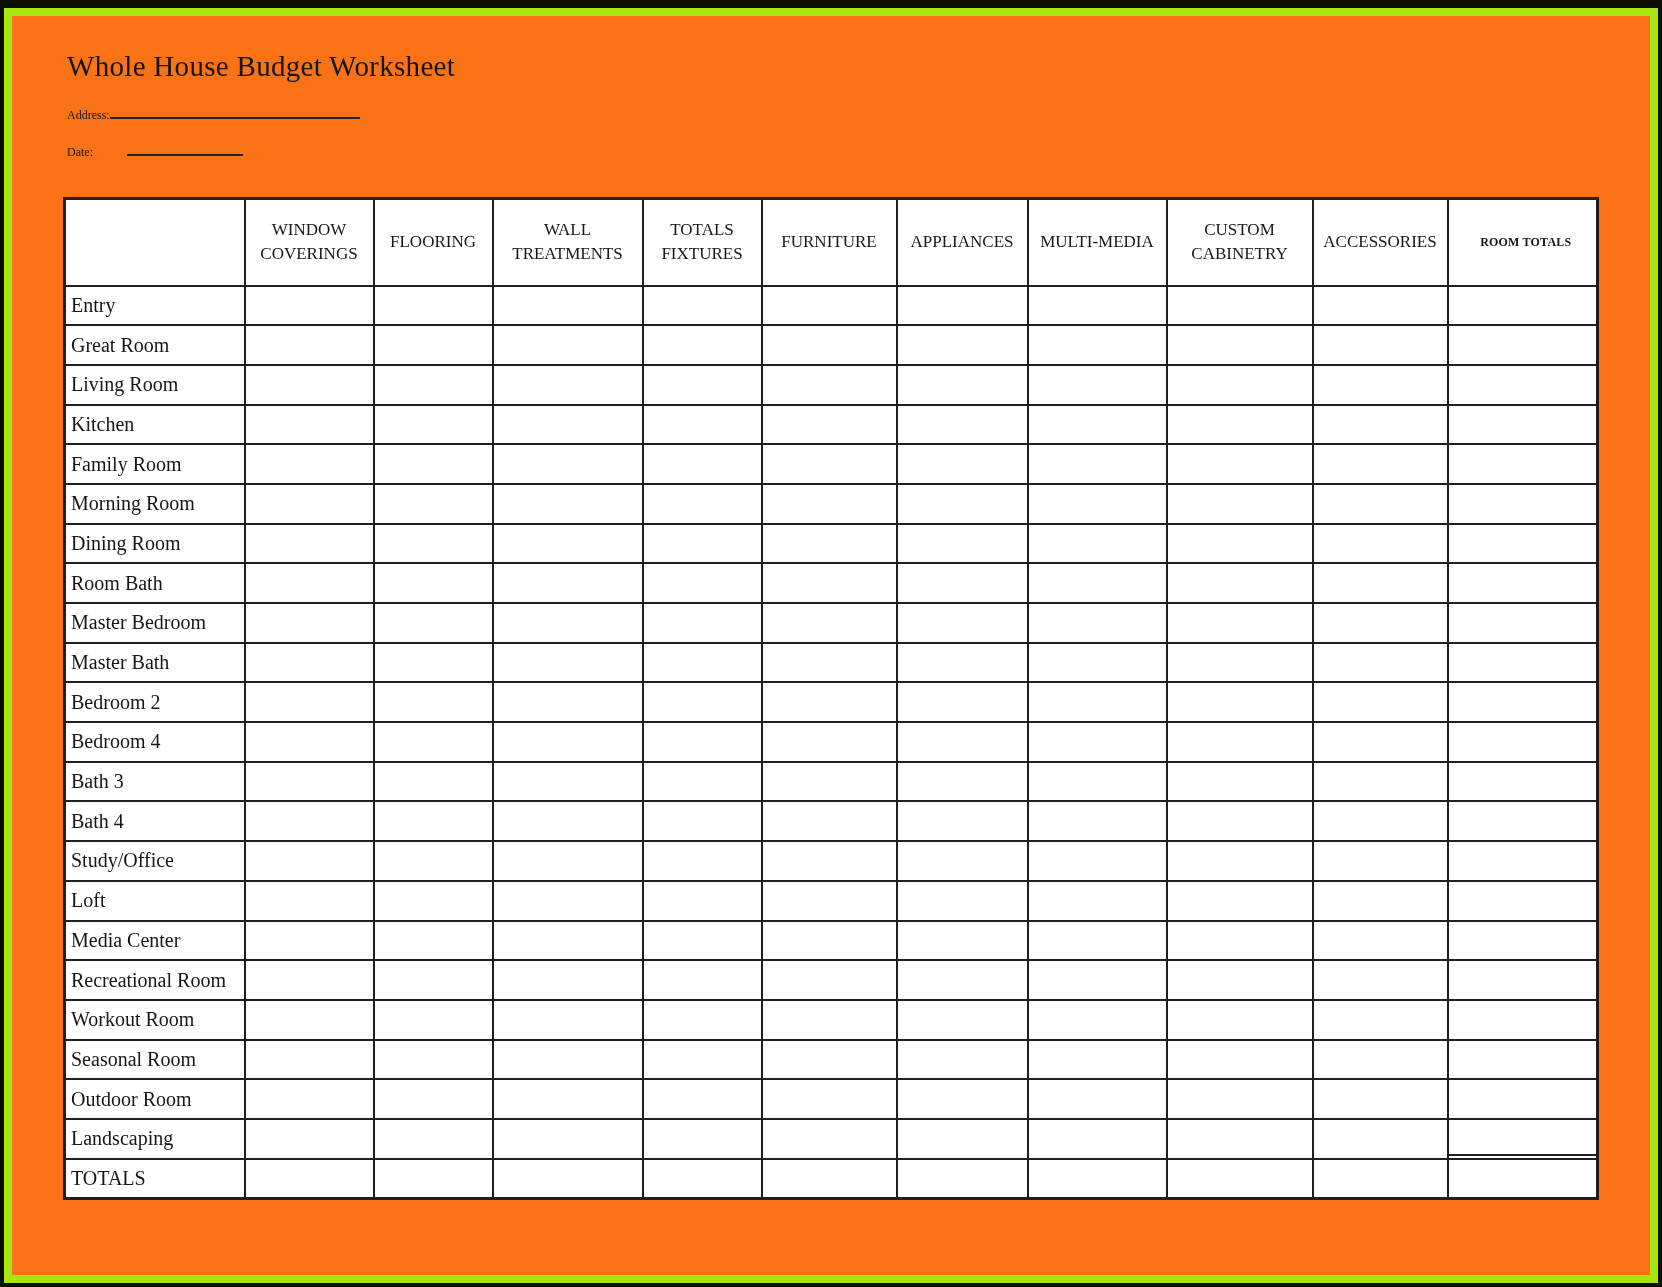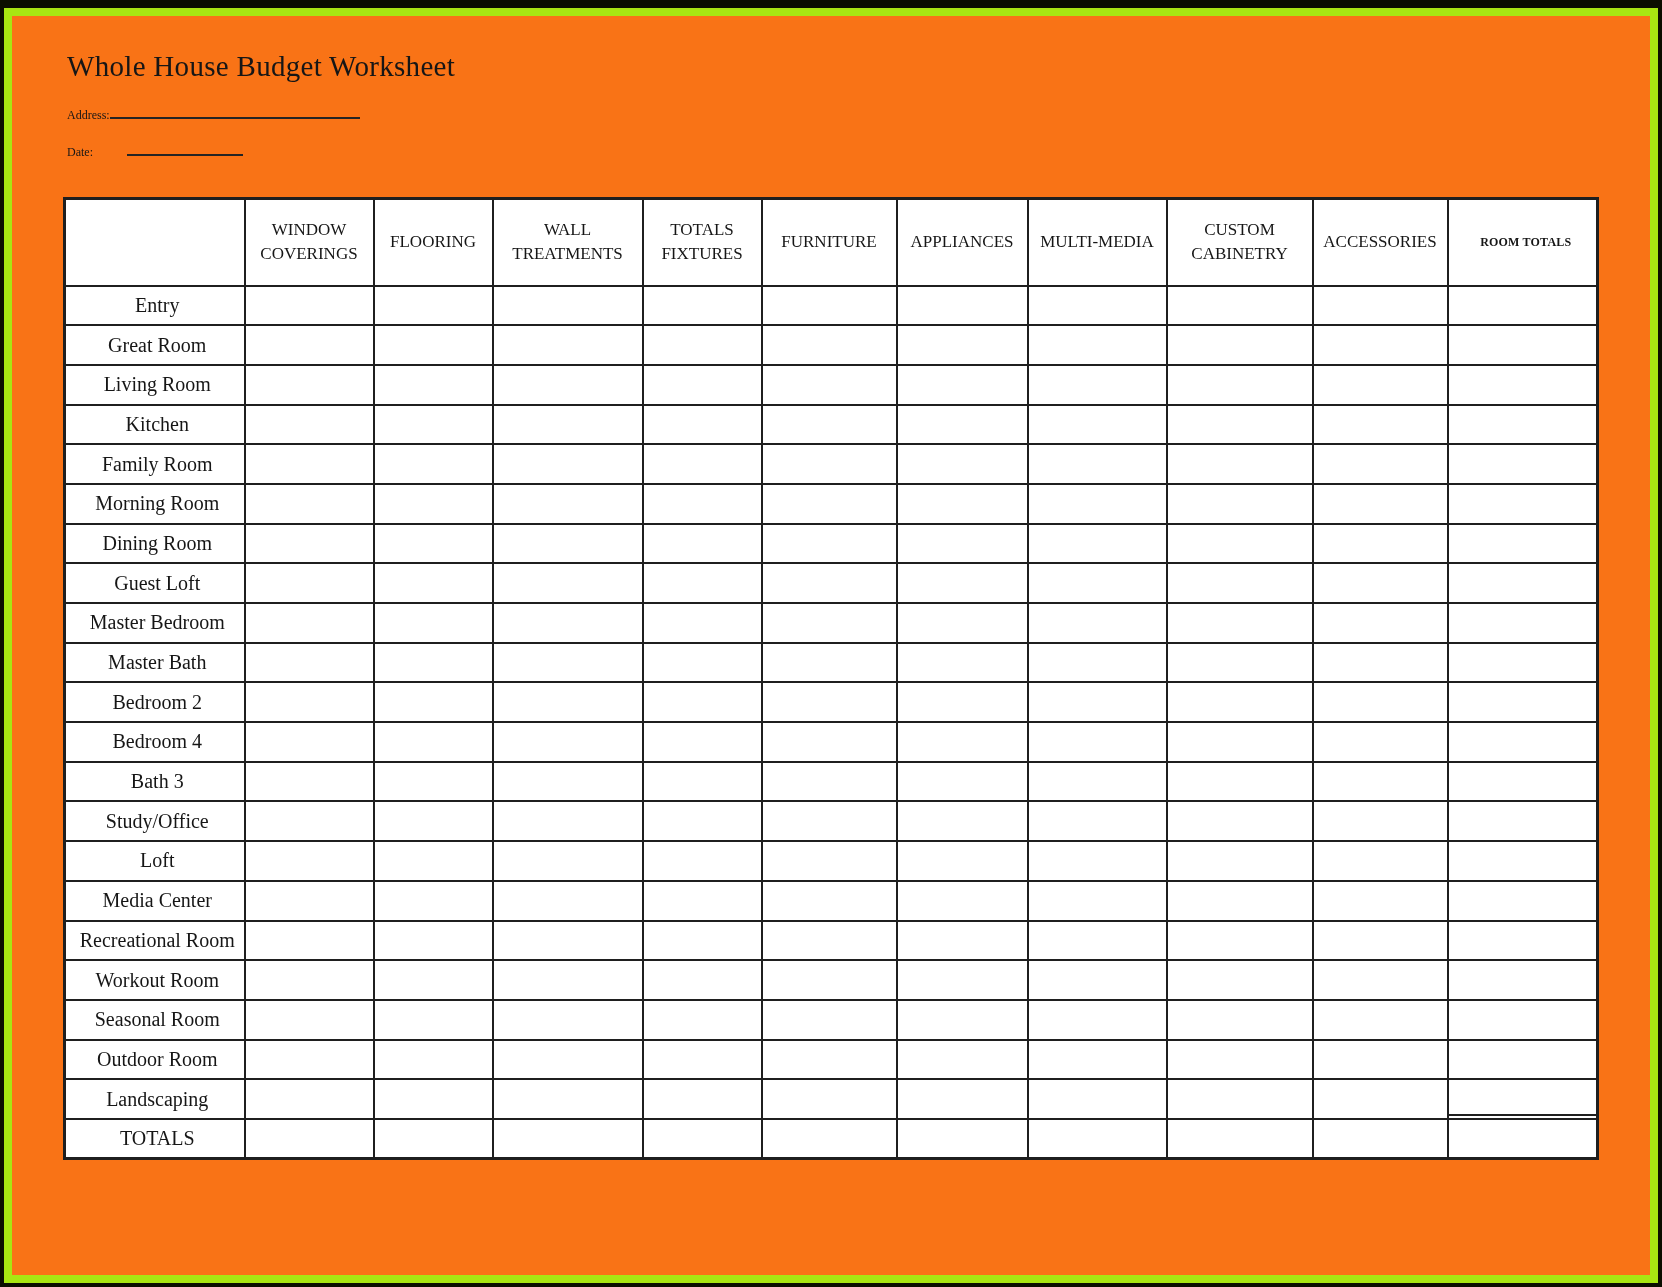--- a/index.html
+++ b/index.html
@@ -54,21 +54,21 @@
     overflow:hidden;
   }
   #budget-table thead tr{height:87px;border-radius:24px;}
   #budget-table tbody tr{height:39.7px;}
   #budget-table th{
     font-weight:normal;font-size:17px;line-height:1.45;
     text-align:center;padding:0 5px;color:var(--text);
   }
   #budget-table th.bold{font-weight:bold;font-size:12px;letter-spacing:.2px;padding-left:12px;}
   #budget-table td.rowlabel{
-    font-size:20px;text-align:center;padding-left:5px;color:var(--text);margin-left:36px;
+    font-size:20px;text-align:left;padding-left:5px;color:var(--text);margin-left:36px;
   }
   td.dbl{position:relative;}
   td.dbl::after{
     content:"";position:absolute;left:-2px;right:-2px;bottom:2px;
     border-top:2.5px solid var(--line);
   }
 </style>
 </head>
 <body>
 
@@ -200,21 +200,21 @@
             <td></td>
             <td></td>
             <td></td>
             <td></td>
             <td></td>
             <td></td>
             <td></td>
             <td></td>
           </tr>
           <tr>
-            <td class="rowlabel">Guest Loft</td>
+            <td class="rowlabel">Room Bath</td>
             <td></td>
             <td></td>
             <td></td>
             <td></td>
             <td></td>
             <td></td>
             <td></td>
             <td></td>
             <td></td>
             <td></td>
@@ -266,20 +266,33 @@
             <td></td>
             <td></td>
             <td></td>
             <td></td>
             <td></td>
             <td></td>
             <td></td>
           </tr>
           <tr>
             <td class="rowlabel">Bath 3</td>
+            <td></td>
+            <td></td>
+            <td></td>
+            <td></td>
+            <td></td>
+            <td></td>
+            <td></td>
+            <td></td>
+            <td></td>
+            <td></td>
+          </tr>
+          <tr>
+            <td class="rowlabel">Bath 4</td>
             <td></td>
             <td></td>
             <td></td>
             <td></td>
             <td></td>
             <td></td>
             <td></td>
             <td></td>
             <td></td>
             <td></td>

